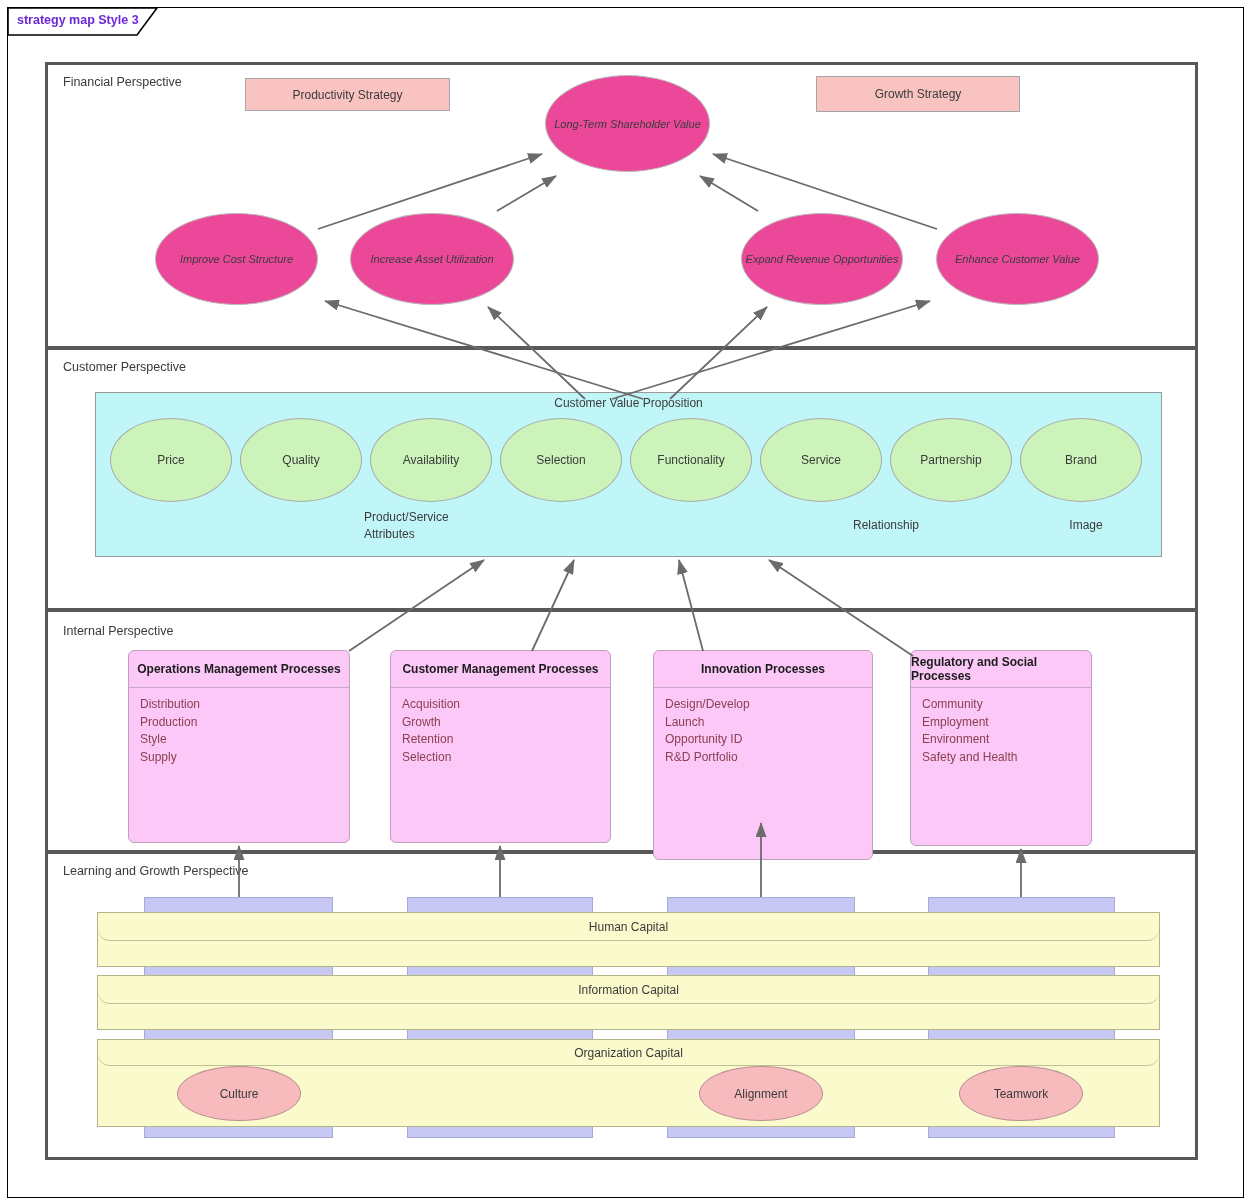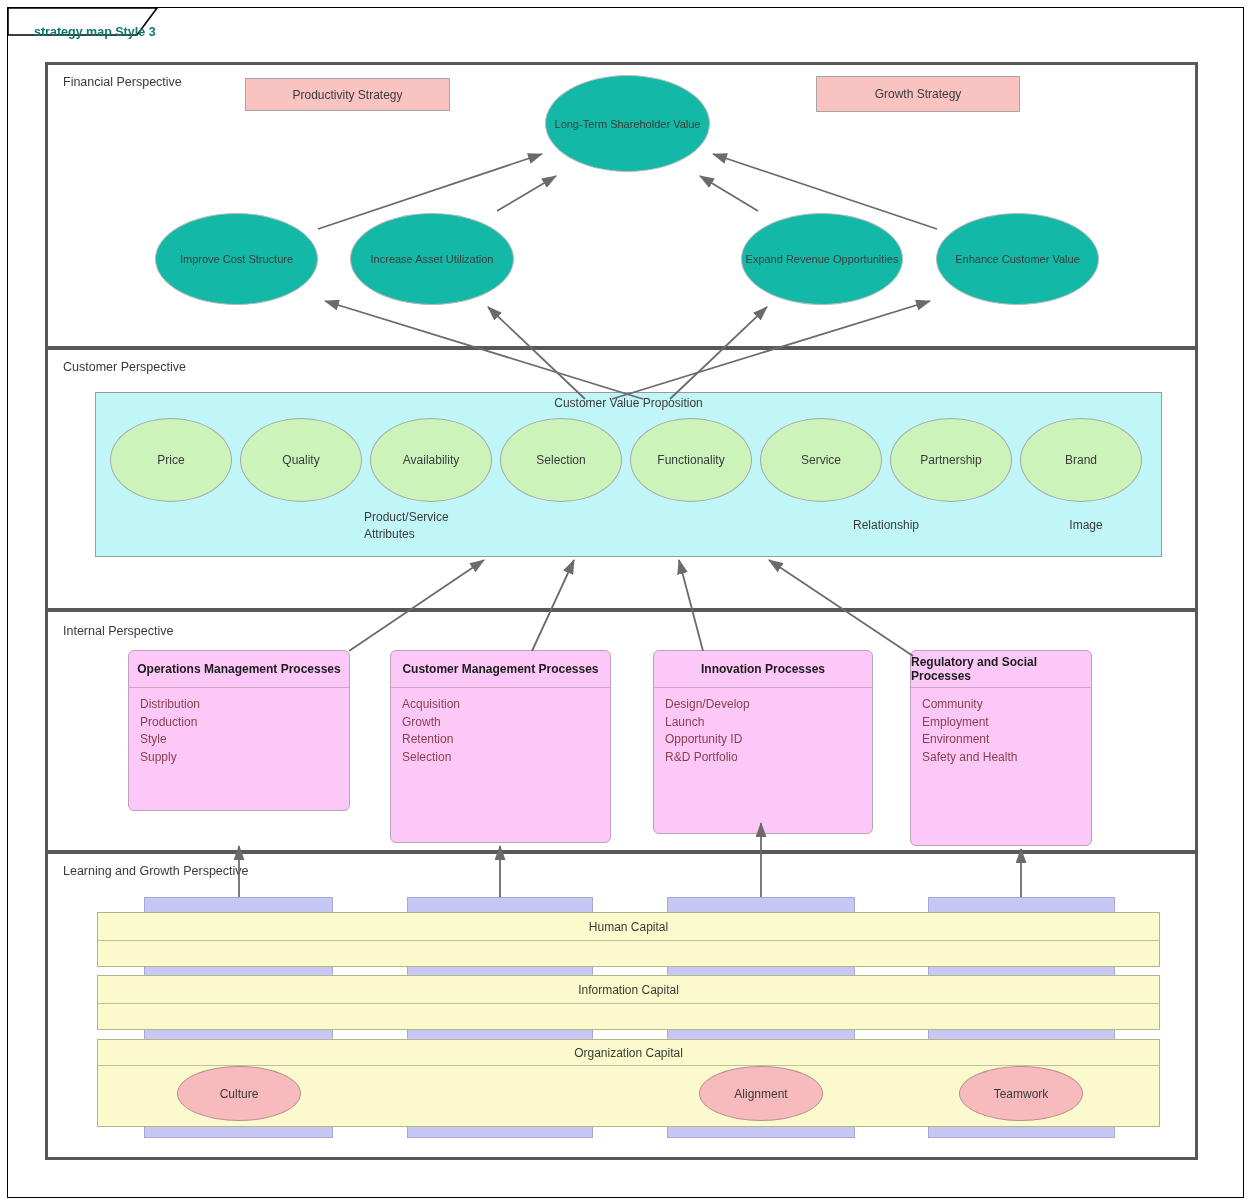--- a/index.html
+++ b/index.html
@@ -1,39 +1,39 @@
 <!DOCTYPE html>
 <html><head>
 <meta charset="utf-8">
 <style>
   html,body{margin:0;padding:0;background:#fff;}
   .canvas{position:relative;width:1250px;height:1204px;background:#fff;overflow:hidden;
           font-family:"Liberation Sans",sans-serif;color:#3a3a3a;}
   .outer-frame{position:absolute;left:7px;top:7px;width:1235px;height:1189px;border:1px solid #000;}
-  .tab-label{position:absolute;left:17px;top:25px;font-size:12.5px;font-weight:bold;color:#0f766e;margin-left:17px;}
+  .tab-label{position:absolute;left:17px;top:13px;font-size:12.5px;font-weight:bold;color:#6d28d9;}
   .band{position:absolute;left:45px;width:1153px;border:3px solid #585858;box-sizing:border-box;background:transparent;}
   .divider{position:absolute;left:45px;width:1153px;height:4px;background:#585858;}
   .band-label{position:absolute;font-size:12.5px;color:#3a3a3a;}
   .node{position:absolute;display:flex;align-items:center;justify-content:center;
         box-sizing:border-box;text-align:center;font-size:12px;color:#3b3b3b;}
   .strategy-box{background:#f9c3c1;border:1px solid #a6a6a6;}
-  .goal{background:#14b8a6;border:1.5px solid #b9b9b9;border-radius:50%;font-size:11px;white-space:nowrap;}
+  .goal{background:#ec4899;border:1.5px solid #b9b9b9;border-radius:50%;font-size:11px;white-space:nowrap;font-style:italic;}
   .cvp{position:absolute;left:95px;top:392px;width:1067px;height:165px;background:#c1f6f8;
        border:1px solid #9a9a9a;box-sizing:border-box;}
   .cvp-label{position:absolute;left:95px;top:396px;width:1067px;text-align:center;font-size:12px;color:#3b3b3b;}
   .attr{background:#cbf3ba;border:1.5px solid #a8a8a8;border-radius:50%;width:122px;height:84px;top:418px;}
   .grp-label{position:absolute;font-size:12px;color:#3b3b3b;line-height:17px;}
   .proc{position:absolute;background:#fbc8f8;border:1px solid #bfa0bd;border-radius:6px;box-sizing:border-box;}
   .proc-title{height:36px;display:flex;align-items:center;justify-content:center;font-size:12px;
               font-weight:bold;color:#1c1c1c;border-bottom:1px solid #c9a8c6;}
   .proc-items{list-style:none;margin:0;padding:8px 0 0 11px;font-size:12px;color:#8c4050;line-height:17.5px;text-align:left;}
   .column{position:absolute;top:897px;height:241px;background:#c7c7f3;border:1px solid #a9a9d8;box-sizing:border-box;}
   .cap{position:absolute;left:97px;width:1063px;background:#fafacd;border:1px solid #b5b58a;box-sizing:border-box;}
   .cap-label-row{border-bottom:1px solid #c0c096;display:flex;align-items:center;justify-content:center;
-                 font-size:12px;color:#3b3b3b;}
+                 font-size:12px;color:#3b3b3b;border-radius:12px;}
   .org-ellipse{background:#f7babd;border:1.5px solid #b98f91;border-radius:50%;width:124px;height:55px;top:1066px;}
   .arrow-layer{position:absolute;left:0;top:0;z-index:30;pointer-events:none;}
   .z5{z-index:5}.z10{z-index:10}.z12{z-index:12}.z15{z-index:15}
 </style>
 </head>
 <body>
 
 <div class="canvas">
 
   <div class="outer-frame"></div>
@@ -104,39 +104,39 @@
     <span>Brand</span>
     </div>
 
   <div class="grp-label z10" style="left:364px;top:509px;">
     <div>Product/Service</div>
     <div>Attributes</div>
   </div>
   <div class="grp-label z10" style="left:836px;top:517px;width:100px;text-align:center;">Relationship</div>
   <div class="grp-label z10" style="left:1036px;top:517px;width:100px;text-align:center;">Image</div>
 
-  <div class="proc z10" style="left:128px;top:650px;width:222px;height:161px;">
+  <div class="proc z10" style="left:128px;top:650px;width:222px;height:193px;">
     <div class="proc-title">Operations Management Processes</div>
     <ul class="proc-items">
       <li>Distribution</li>
       <li>Production</li>
       <li>Style</li>
       <li>Supply</li>
     </ul>
   </div>
   <div class="proc z10" style="left:390px;top:650px;width:221px;height:193px;">
     <div class="proc-title">Customer Management Processes</div>
     <ul class="proc-items">
       <li>Acquisition</li>
       <li>Growth</li>
       <li>Retention</li>
       <li>Selection</li>
     </ul>
   </div>
-  <div class="proc z10" style="left:653px;top:650px;width:220px;height:184px;">
+  <div class="proc z10" style="left:653px;top:650px;width:220px;height:210px;">
     <div class="proc-title">Innovation Processes</div>
     <ul class="proc-items">
       <li>Design/Develop</li>
       <li>Launch</li>
       <li>Opportunity ID</li>
       <li>R&amp;D Portfolio</li>
     </ul>
   </div>
   <div class="proc z10" style="left:910px;top:650px;width:182px;height:196px;">
     <div class="proc-title">Regulatory and Social Processes</div>

